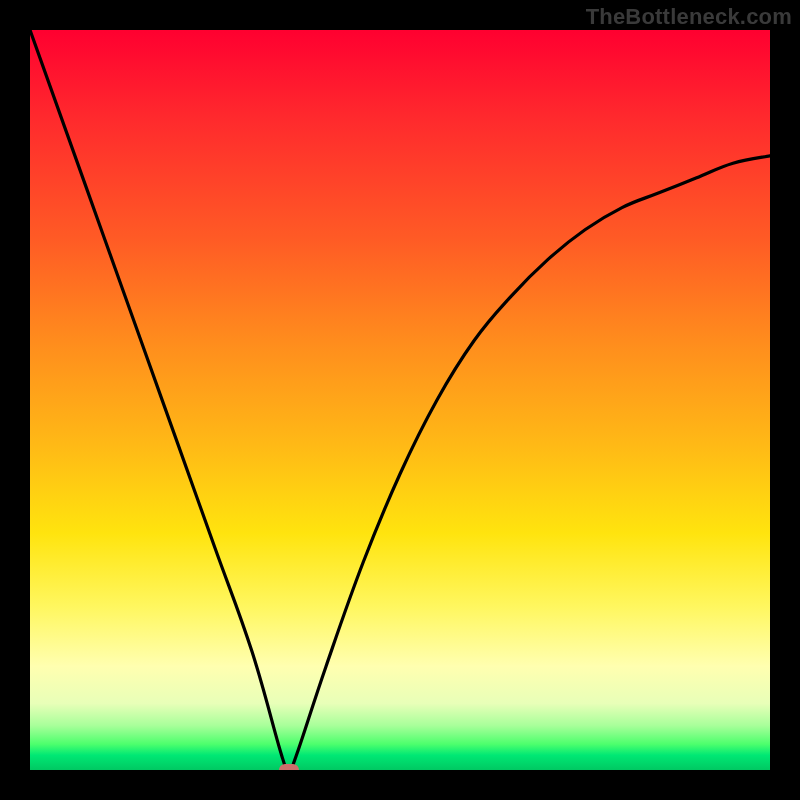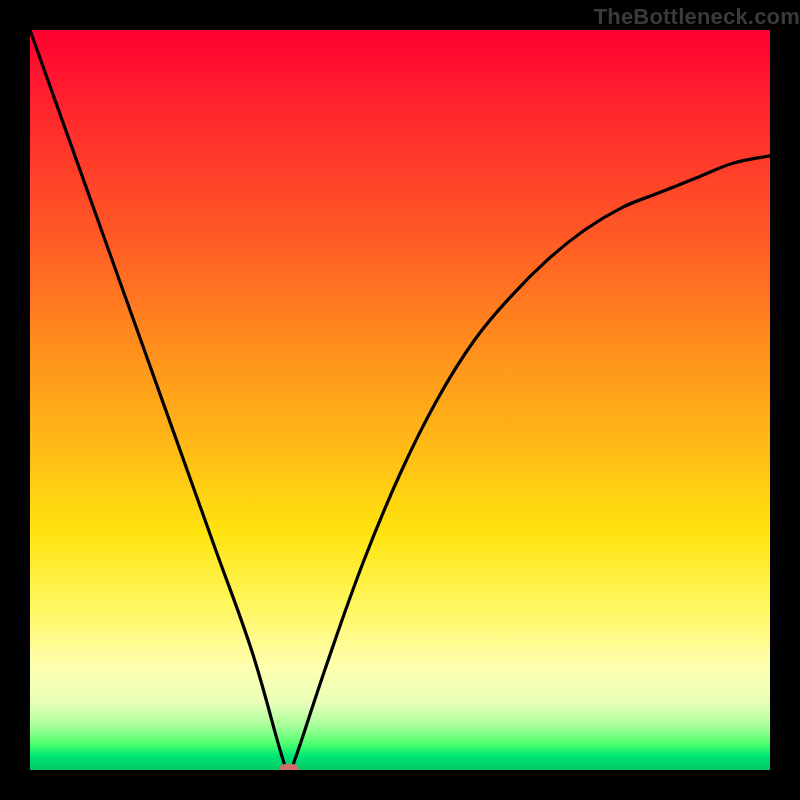--- a/index.html
+++ b/index.html
@@ -48,21 +48,21 @@
   }
   svg.curve {
     position: absolute;
     inset: 0;
     width: 100%;
     height: 100%;
   }
   .watermark {
     position: absolute;
     top: 4px;
-    right: 0;
+    right: 8px;
     color: #3a3a3a;
     font-size: 22px;
     font-weight: 600;
     letter-spacing: 0.2px;
     user-select: none;
   }
   .marker {
     position: absolute;
     width: 20px;
     height: 12px;

